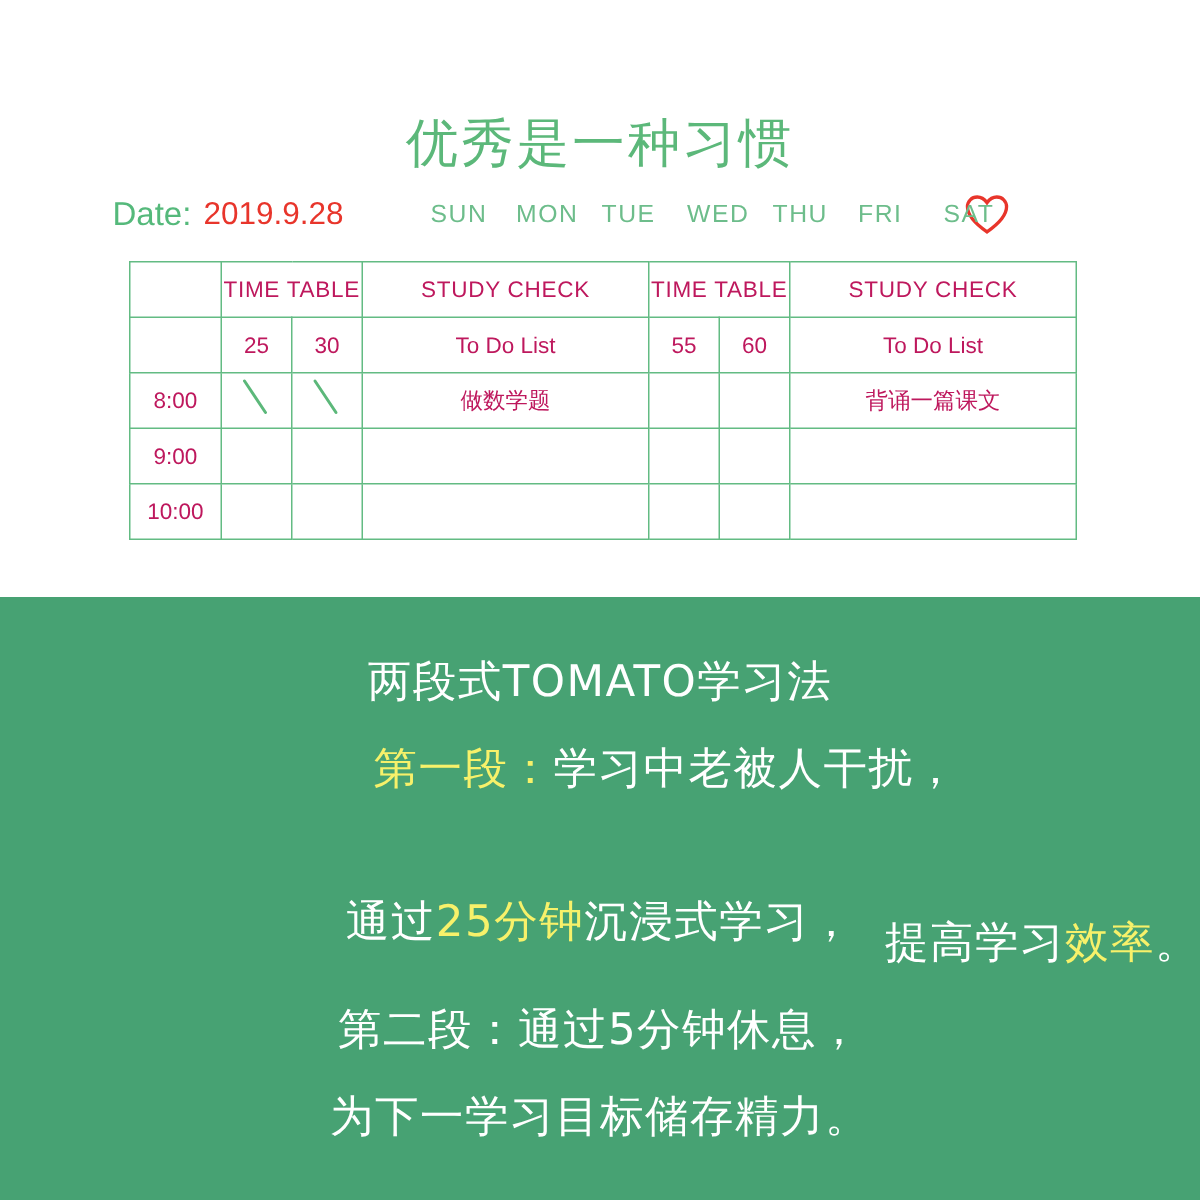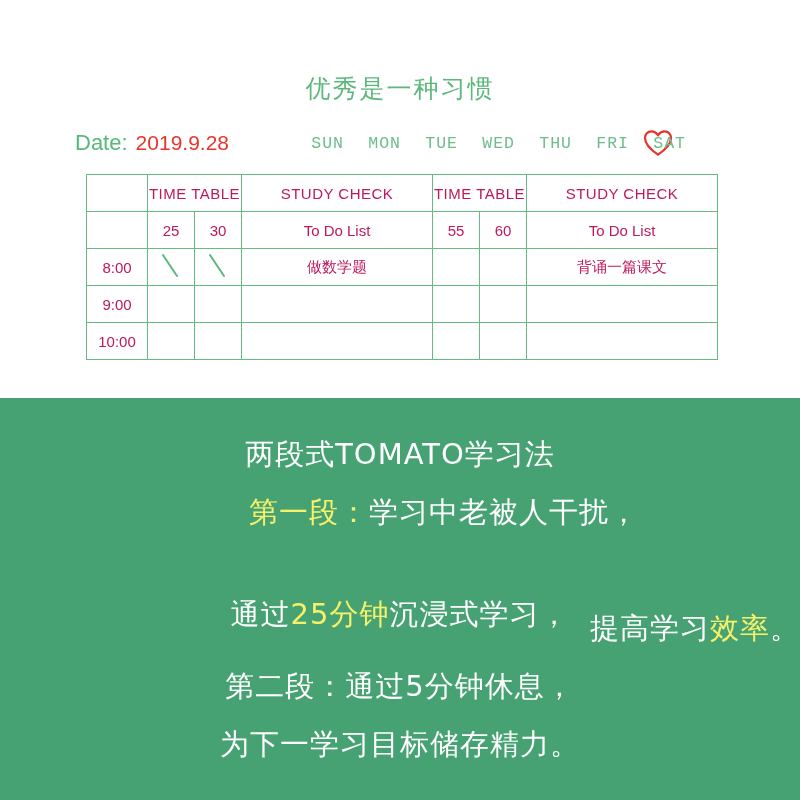--- a/index.html
+++ b/index.html
@@ -27,21 +27,21 @@
     height: 398px;
     background: #ffffff;
     box-sizing: border-box;
   }
   .planner-title {
     position: absolute;
     top: 72px;
     left: 0;
     width: 800px;
     text-align: center;
-    font-size: 25px;
+    font-size: 35px;
     letter-spacing: 2px;
     color: #5cb87a;
     font-family: Liberation Sans, sans-serif;
   }
   .date-row {
     position: absolute;
     top: 128px;
     left: 75px;
     width: 660px;
     height: 30px;
@@ -63,23 +63,23 @@
   .weekdays {
     display: flex;
     margin-left: 58px;
     align-items: center;
   }
   .weekday {
     font-size: 16.5px;
     color: #6dbd8b;
     letter-spacing: 1px;
     width: 57px;
-    text-align: right;
-    position: relative;
-    font-family: Liberation Mono, monospace;
+    text-align: left;
+    position: relative;
+    font-family: Liberation Sans, sans-serif;
   }
   .weekday.marked .heart {
     position: absolute;
     left: 50%;
     top: 50%;
     transform: translate(-50%, -50%);
     width: 30px;
     height: 27px;
     pointer-events: none;
   }

